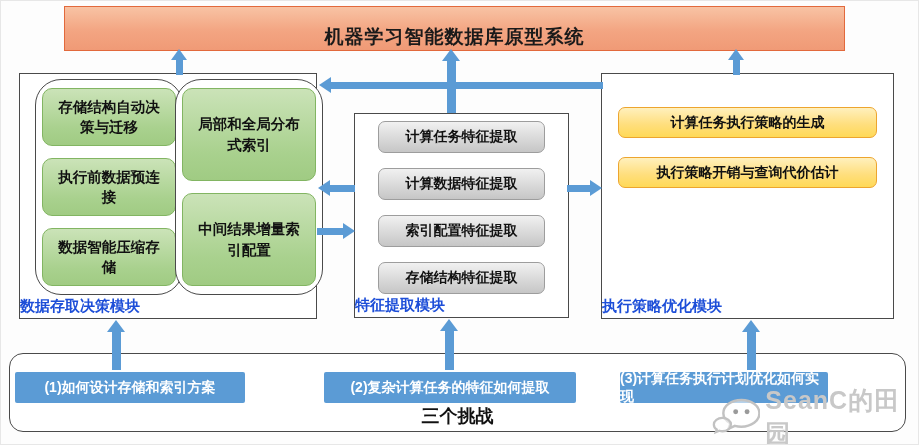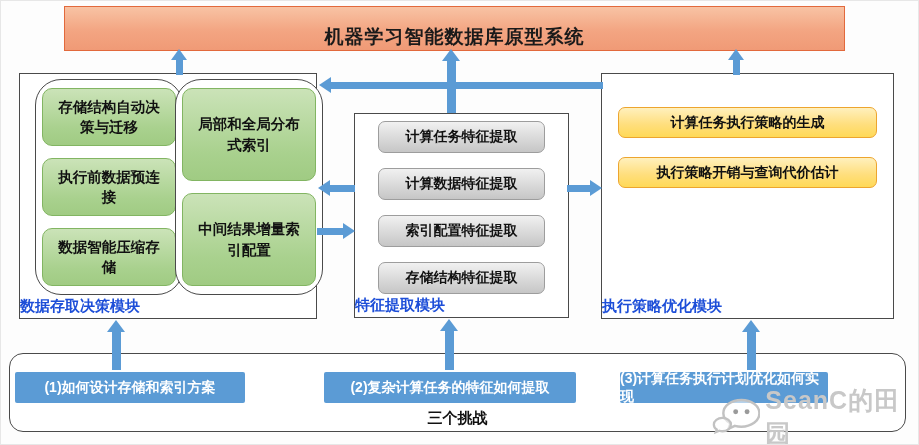--- a/index.html
+++ b/index.html
@@ -37,21 +37,21 @@
     background:linear-gradient(180deg,#fff0bd 0%,#ffdf7f 55%,#ffd957 100%);
     border:1px solid #eda52e;border-radius:7px;
     font-size:14px;font-weight:700;color:#111;}
   
   .challenges{position:absolute;left:8px;top:352px;width:897px;height:79px;
     background:#fff;border:1.5px solid #4a4a4a;border-radius:14px;box-sizing:border-box;}
   .cbox{position:absolute;top:18px;height:31px;background:#5b9bd5;border-radius:2px;
     display:flex;align-items:center;justify-content:center;
     color:#fff;font-size:14px;font-weight:700;}
   .clabel{position:absolute;left:0;right:0;bottom:3px;text-align:center;
-    font-size:15px;font-weight:700;color:#111;}
+    font-size:18px;font-weight:700;color:#111;}
   
   .varrow{position:absolute;width:16px;display:flex;flex-direction:column;align-items:center;z-index:4;}
   .varrow .head{width:0;height:0;border-left:8px solid transparent;border-right:8px solid transparent;
     border-bottom:11px solid #5b9bd5;}
   .varrow .shaft{width:7px;flex:1;background:#5b9bd5;}
   .varrow.thick{width:18px;}
   .varrow.thick .head{border-left-width:9px;border-right-width:9px;border-bottom-width:12px;}
   .varrow.thick .shaft{width:9px;}
   .harrow{position:absolute;height:16px;display:flex;align-items:center;z-index:4;}
   .harrow .headL{width:0;height:0;border-top:8px solid transparent;border-bottom:8px solid transparent;

